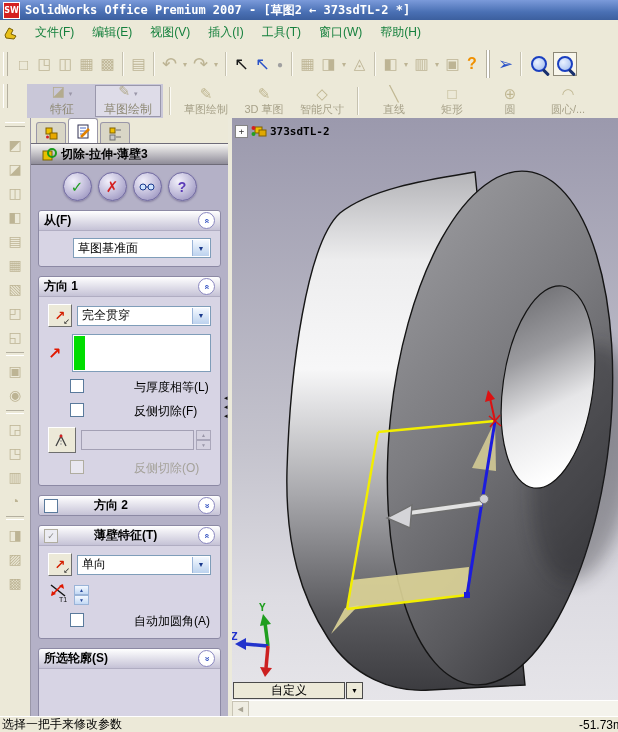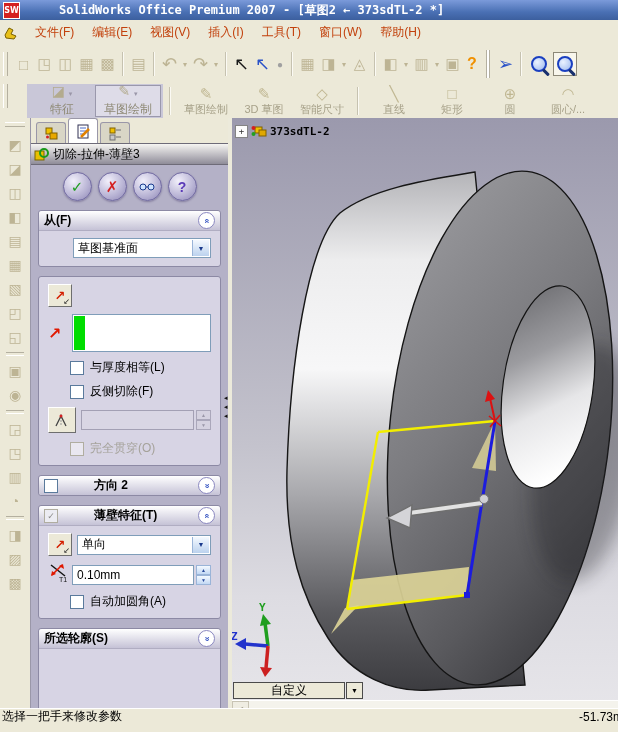--- a/index.html
+++ b/index.html
@@ -5,26 +5,26 @@
   html,body{margin:0;padding:0;}
   body{width:618px;height:732px;overflow:hidden;position:relative;
        font-family:"Liberation Sans","DejaVu Sans",sans-serif;font-size:12px;color:#000;
        background:#ece9d8;}
   
   .titlebar{position:absolute;left:0;top:0;width:618px;height:20px;
     background:linear-gradient(#7b9ada,#4a70b4 60%,#3c5f9e);
     display:flex;align-items:center;padding-left:3px;box-sizing:border-box;}
   .swlogo{width:15px;height:15px;background:#d42020;border:1px solid #fff;
     color:#fff;font:bold 8px/15px "DejaVu Sans",sans-serif;text-align:center;margin-right:5px;flex:none;}
-  .titletext{color:#fff;font:bold 12px "DejaVu Sans Mono",monospace;white-space:nowrap;margin-left:34px;}
+  .titletext{color:#fff;font:bold 12px "DejaVu Sans Mono",monospace;white-space:nowrap;}
   
   .menubar{position:absolute;left:0;top:21px;width:618px;height:23px;background:#ece9d8;
     display:flex;align-items:center;border-bottom:1px solid #e0dcc8;}
   .menuicon{margin:0 6px 0 4px;flex:none;display:flex;}
-  .menuitem{padding:8px 9px;color:#c2410c;white-space:nowrap;}
+  .menuitem{padding:8px 9px;color:#15803d;white-space:nowrap;}
   
   .tb1{position:absolute;left:0;top:44px;width:618px;height:40px;background:#ece9d8;
     display:flex;align-items:center;border-bottom:1px solid #e6e2d2;}
   .grip{width:3px;height:24px;border-left:1px solid #fff;border-right:1px solid #b4b0a0;margin:0 5px 0 3px;flex:none;}
   .icons{display:flex;align-items:center;}
   .icons span{display:inline-block;text-align:center;}
   .ti{color:#bdb494;font-size:15px;width:21px;}
   .big{font-size:18px;}
   .blk{color:#1a1a1a;}
   .blu{color:#2a52c8;}
@@ -59,21 +59,21 @@
   .lefttb .icons2 span{color:#bdb494;font-size:14px;line-height:24px;height:24px;width:24px;text-align:center;display:block;}
   .lefttb .icons2 span.sepH{width:18px;height:2px;border-top:1px solid #b4b0a0;border-bottom:1px solid #fff;margin:3px 0;line-height:0;}
   
   .pm{position:absolute;left:30px;top:0;width:202px;bottom:0;background:#b4b1c7;box-sizing:border-box;
     border-right:4px solid #eceadb;border-left:1px solid #9a97a8;}
   .pmtabs{height:25px;background:#ece9d8;display:flex;align-items:flex-end;padding-left:5px;}
   .pmtab{width:28px;height:20px;border:1px solid #9a97a8;border-bottom:none;border-radius:3px 3px 0 0;
     background:#d9d6c6;display:flex;align-items:center;justify-content:center;margin-right:2px;}
   .pmtab.active{background:#fff;height:24px;}
   .pmheader{height:20px;background:linear-gradient(#f6f5f2,#8f8c99);display:flex;align-items:center;
-    padding:0 3px;font-weight:normal;border-top:1px solid #6e6b78;border-bottom:1px solid #6e6b78;}
+    padding:0 11px;font-weight:bold;border-top:1px solid #6e6b78;border-bottom:1px solid #6e6b78;}
   .pmheader svg{margin-right:4px;flex:none;}
   .btnrow{display:flex;justify-content:center;gap:6px;margin:7px 0 9px;}
   .circle{width:27px;height:27px;border-radius:50%;border:1px solid #6f68a0;
     background:radial-gradient(circle at 35% 30%,#f2f0fb,#b5b0d2 62%,#8d86b4);
     display:flex;align-items:center;justify-content:center;box-shadow:0 1px 2px rgba(40,30,80,.35);}
   .okg{color:#1e9e1e;font-weight:bold;font-size:15px;}
   .xg{color:#d42020;font-weight:bold;font-size:15px;}
   .hg{color:#5a3ab8;font-weight:bold;font-size:14px;}
   .group{margin:0 7px 9px;border:1px solid #8c89a4;border-radius:3px;background:#d7d4e4;}
   .ghead{height:19px;background:linear-gradient(#ffffff,#c5c2d6);display:flex;align-items:center;
@@ -90,21 +90,21 @@
   .revbtn .a1{color:#d42000;font-weight:bold;font-size:13px;line-height:13px;}
   .revbtn .a2{position:absolute;right:1px;bottom:0;color:#222;font-size:8px;line-height:8px;}
   .ddc{flex:1;height:20px;background:#fff;border:1px solid #7f9db9;display:flex;align-items:center;
     padding-left:4px;position:relative;box-sizing:border-box;}
   .ddc .db{position:absolute;right:1px;top:1px;bottom:1px;width:16px;
     background:linear-gradient(#f4f9ff,#bcd2ee);border-left:1px solid #9ab4d8;display:flex;align-items:center;justify-content:center;
     font-size:7px;color:#1a3a8c;}
   .redarrow{color:#e01800;font-size:16px;font-weight:bold;width:24px;flex:none;}
   .listbox{flex:1;height:36px;background:#fff;border:1px solid #7f9db9;position:relative;}
   .listbox .selbar{position:absolute;left:1px;top:1px;bottom:1px;width:11px;background:#00dd00;}
-  .cbrow{margin-left:22px;display:flex;align-items:center;margin-bottom:7px;}
+  .cbrow{margin-left:22px;display:flex;align-items:flex-start;margin-bottom:7px;gap:44px;}
   .cb{width:12px;height:12px;background:#fff;border:1px solid #5a7a9c;margin-right:6px;flex:none;
     display:flex;align-items:center;justify-content:center;font-size:9px;color:#8a8a8a;}
   .dis{color:#a5a29a;}
   .dis .cb{border-color:#b0ada0;background:#e9e7f0;}
   .sqbtn{width:26px;height:24px;background:#ece9d8;border:1px solid;border-color:#fff #6e6e6e #6e6e6e #fff;
     display:flex;align-items:center;justify-content:center;margin-right:5px;flex:none;}
   .numfield{flex:1;height:20px;background:#fff;border:1px solid #7f9db9;display:flex;align-items:center;
     padding-left:4px;box-sizing:border-box;}
   .numfield.off{background:#d9d6e4;border-color:#a3a0b4;}
   .spin{width:15px;height:20px;margin-left:2px;display:flex;flex-direction:column;flex:none;}
@@ -124,21 +124,21 @@
   .tree svg{margin-right:3px;}
   .combo{position:absolute;left:1px;top:564px;width:112px;height:17px;background:#ece9d8;border:1px solid #4a4a4a;
     display:flex;align-items:center;justify-content:center;box-sizing:border-box;}
   .combobtn{position:absolute;left:114px;top:564px;width:17px;height:17px;background:#ece9d8;border:1px solid #4a4a4a;
     display:flex;align-items:center;justify-content:center;font-size:7px;box-sizing:border-box;}
   .hscroll{position:absolute;left:0;top:582px;right:0;height:16px;background:#f4f3ec;border-top:1px solid #fff;
     display:flex;align-items:stretch;}
   .hsbtn{width:17px;background:#efede2;border:1px solid #c8c4b4;display:flex;align-items:center;justify-content:center;
     color:#a8a494;font-size:9px;box-sizing:border-box;}
   
-  .status{position:absolute;left:0;bottom:8px;width:618px;height:16px;background:#ece9d8;border-top:1px solid #fff;
+  .status{position:absolute;left:0;bottom:0;width:618px;height:16px;background:#ece9d8;border-top:1px solid #fff;
     display:flex;align-items:center;box-sizing:border-box;padding-left:2px;overflow:hidden;}
   .status .msg{flex:1;white-space:nowrap;}
   .status .coord{margin-right:-5px;white-space:nowrap;}
 </style>
 </head>
 <body>
 
 <div class="titlebar">
   <div class="swlogo">SW</div>
   <div class="titletext">SolidWorks Office Premium 2007 - [草图2 ← 373sdTL-2 *]</div>
@@ -345,26 +345,36 @@
         <div class="row" style="margin-left:4px;">
           <div class="ddc">
             <span>草图基准面</span>
             <span class="db">▼</span>
           </div>
         </div>
       </div>
     </div>
 
     <div class="group">
+      <div class="ghead">
+        <span>方向 1</span>
+        <span class="chev">
+            <i>«</i>
+          </span>
+      </div>
       <div class="gbody">
         <div class="row">
           <span class="revbtn">
             <span class="a1">↗</span>
             <span class="a2">↙</span>
           </span>
+          <div class="ddc">
+            <span>完全贯穿</span>
+            <span class="db">▼</span>
+          </div>
         </div>
         <div class="row">
           <span class="redarrow">↗</span>
           <div class="listbox">
             <div class="selbar"></div>
           </div>
         </div>
         <div class="cbrow">
           <span class="cb"></span>
           <span>与厚度相等(L)</span>
@@ -382,21 +392,21 @@
             </svg>
           </span>
           <div class="numfield off"></div>
           <div class="spin off">
             <b>▲</b>
             <b>▼</b>
           </div>
         </div>
         <div class="cbrow dis" style="margin-bottom:0;">
           <span class="cb"></span>
-          <span>完全贯穿(O)</span>
+          <span>反侧切除(O)</span>
         </div>
       </div>
     </div>
 
     <div class="group">
       <div class="ghead" style="border-radius:3px;border-bottom:none;">
         <span class="cb hcb"></span>
         <span>方向 2</span>
         <span class="chev down">
             <i>«</i>
@@ -426,23 +436,20 @@
         <div class="row">
           <span style="width:24px;flex:none;">
             <svg width="22" height="20">
               <line x1="3" y1="2" x2="17" y2="13" stroke="#111" stroke-width="1.4"></line>
               <line x1="14" y1="2" x2="4" y2="12" stroke="#e01800" stroke-width="1.6"></line>
               <polygon points="15,1 16,6 11,3" fill="#e01800"></polygon>
               <polygon points="3,13 4,8 8,11" fill="#e01800"></polygon>
               <text x="11" y="19" font-size="7" fill="#111">T1</text>
             </svg>
           </span>
-          <div class="numfield">
-            <span>0.10mm</span>
-          </div>
           <div class="spin">
             <b>▲</b>
             <b>▼</b>
           </div>
         </div>
         <div class="cbrow" style="margin-bottom:0;">
           <span class="cb"></span>
           <span>自动加圆角(A)</span>
         </div>
       </div>

